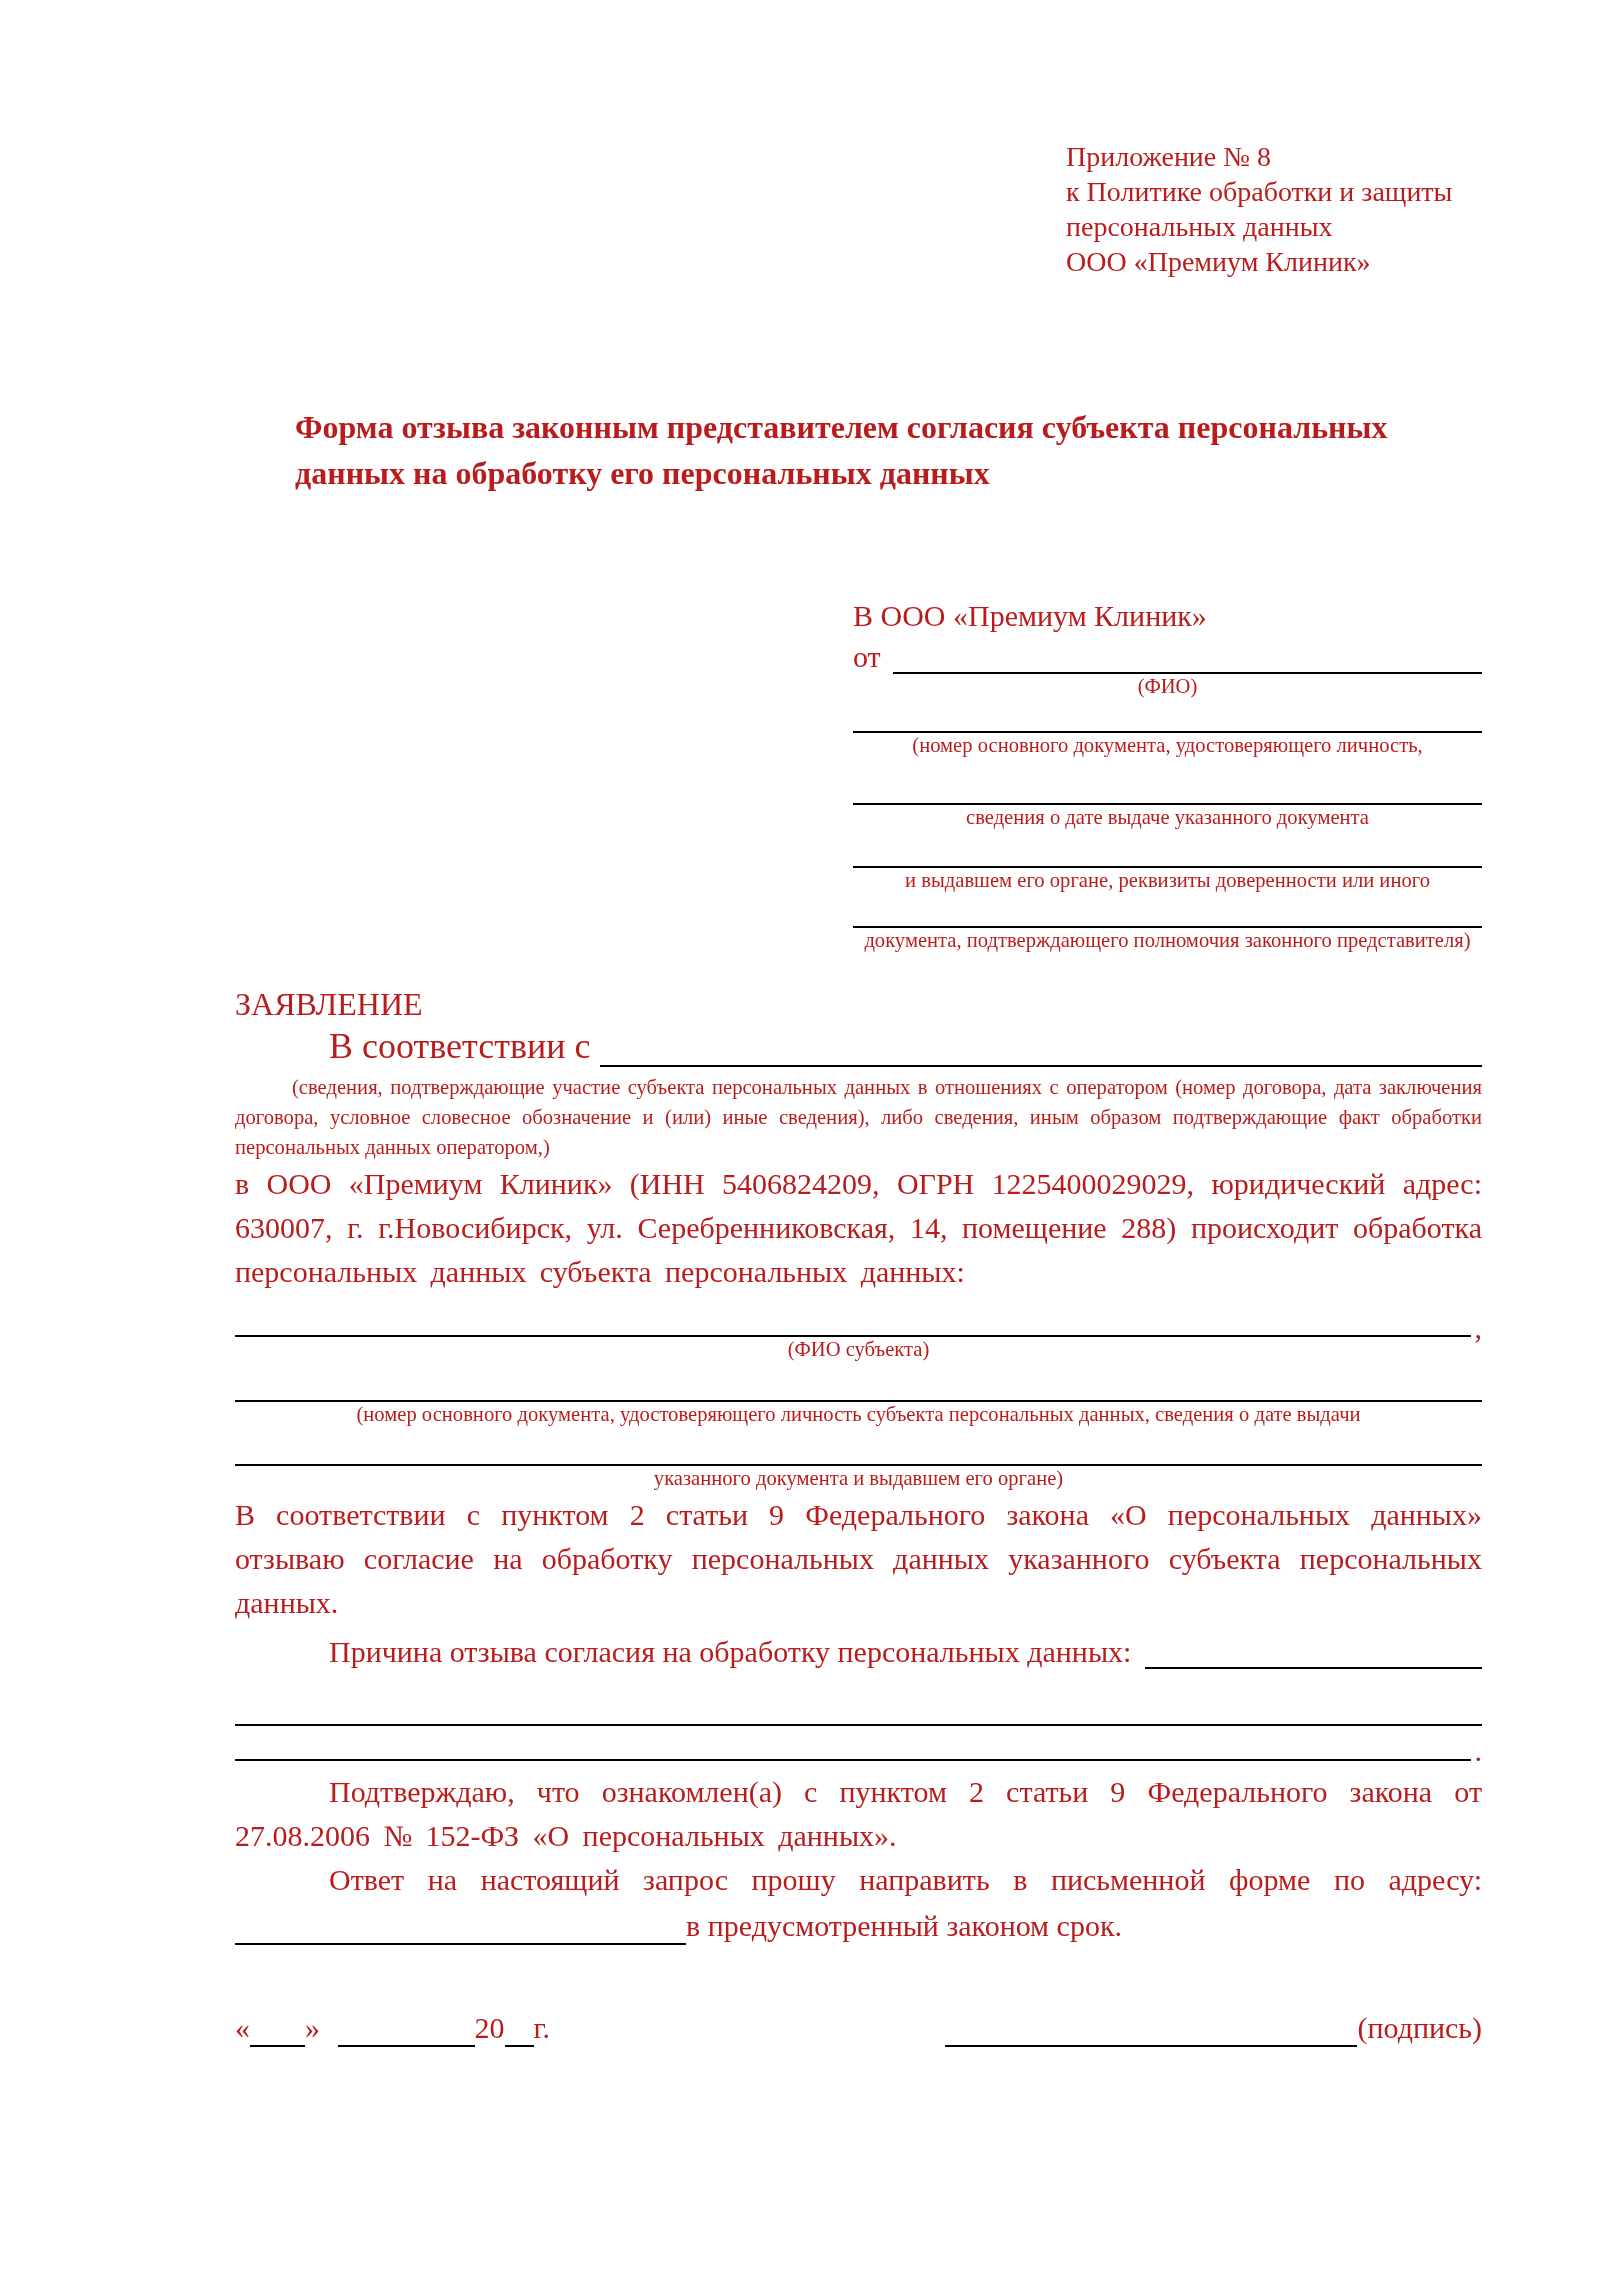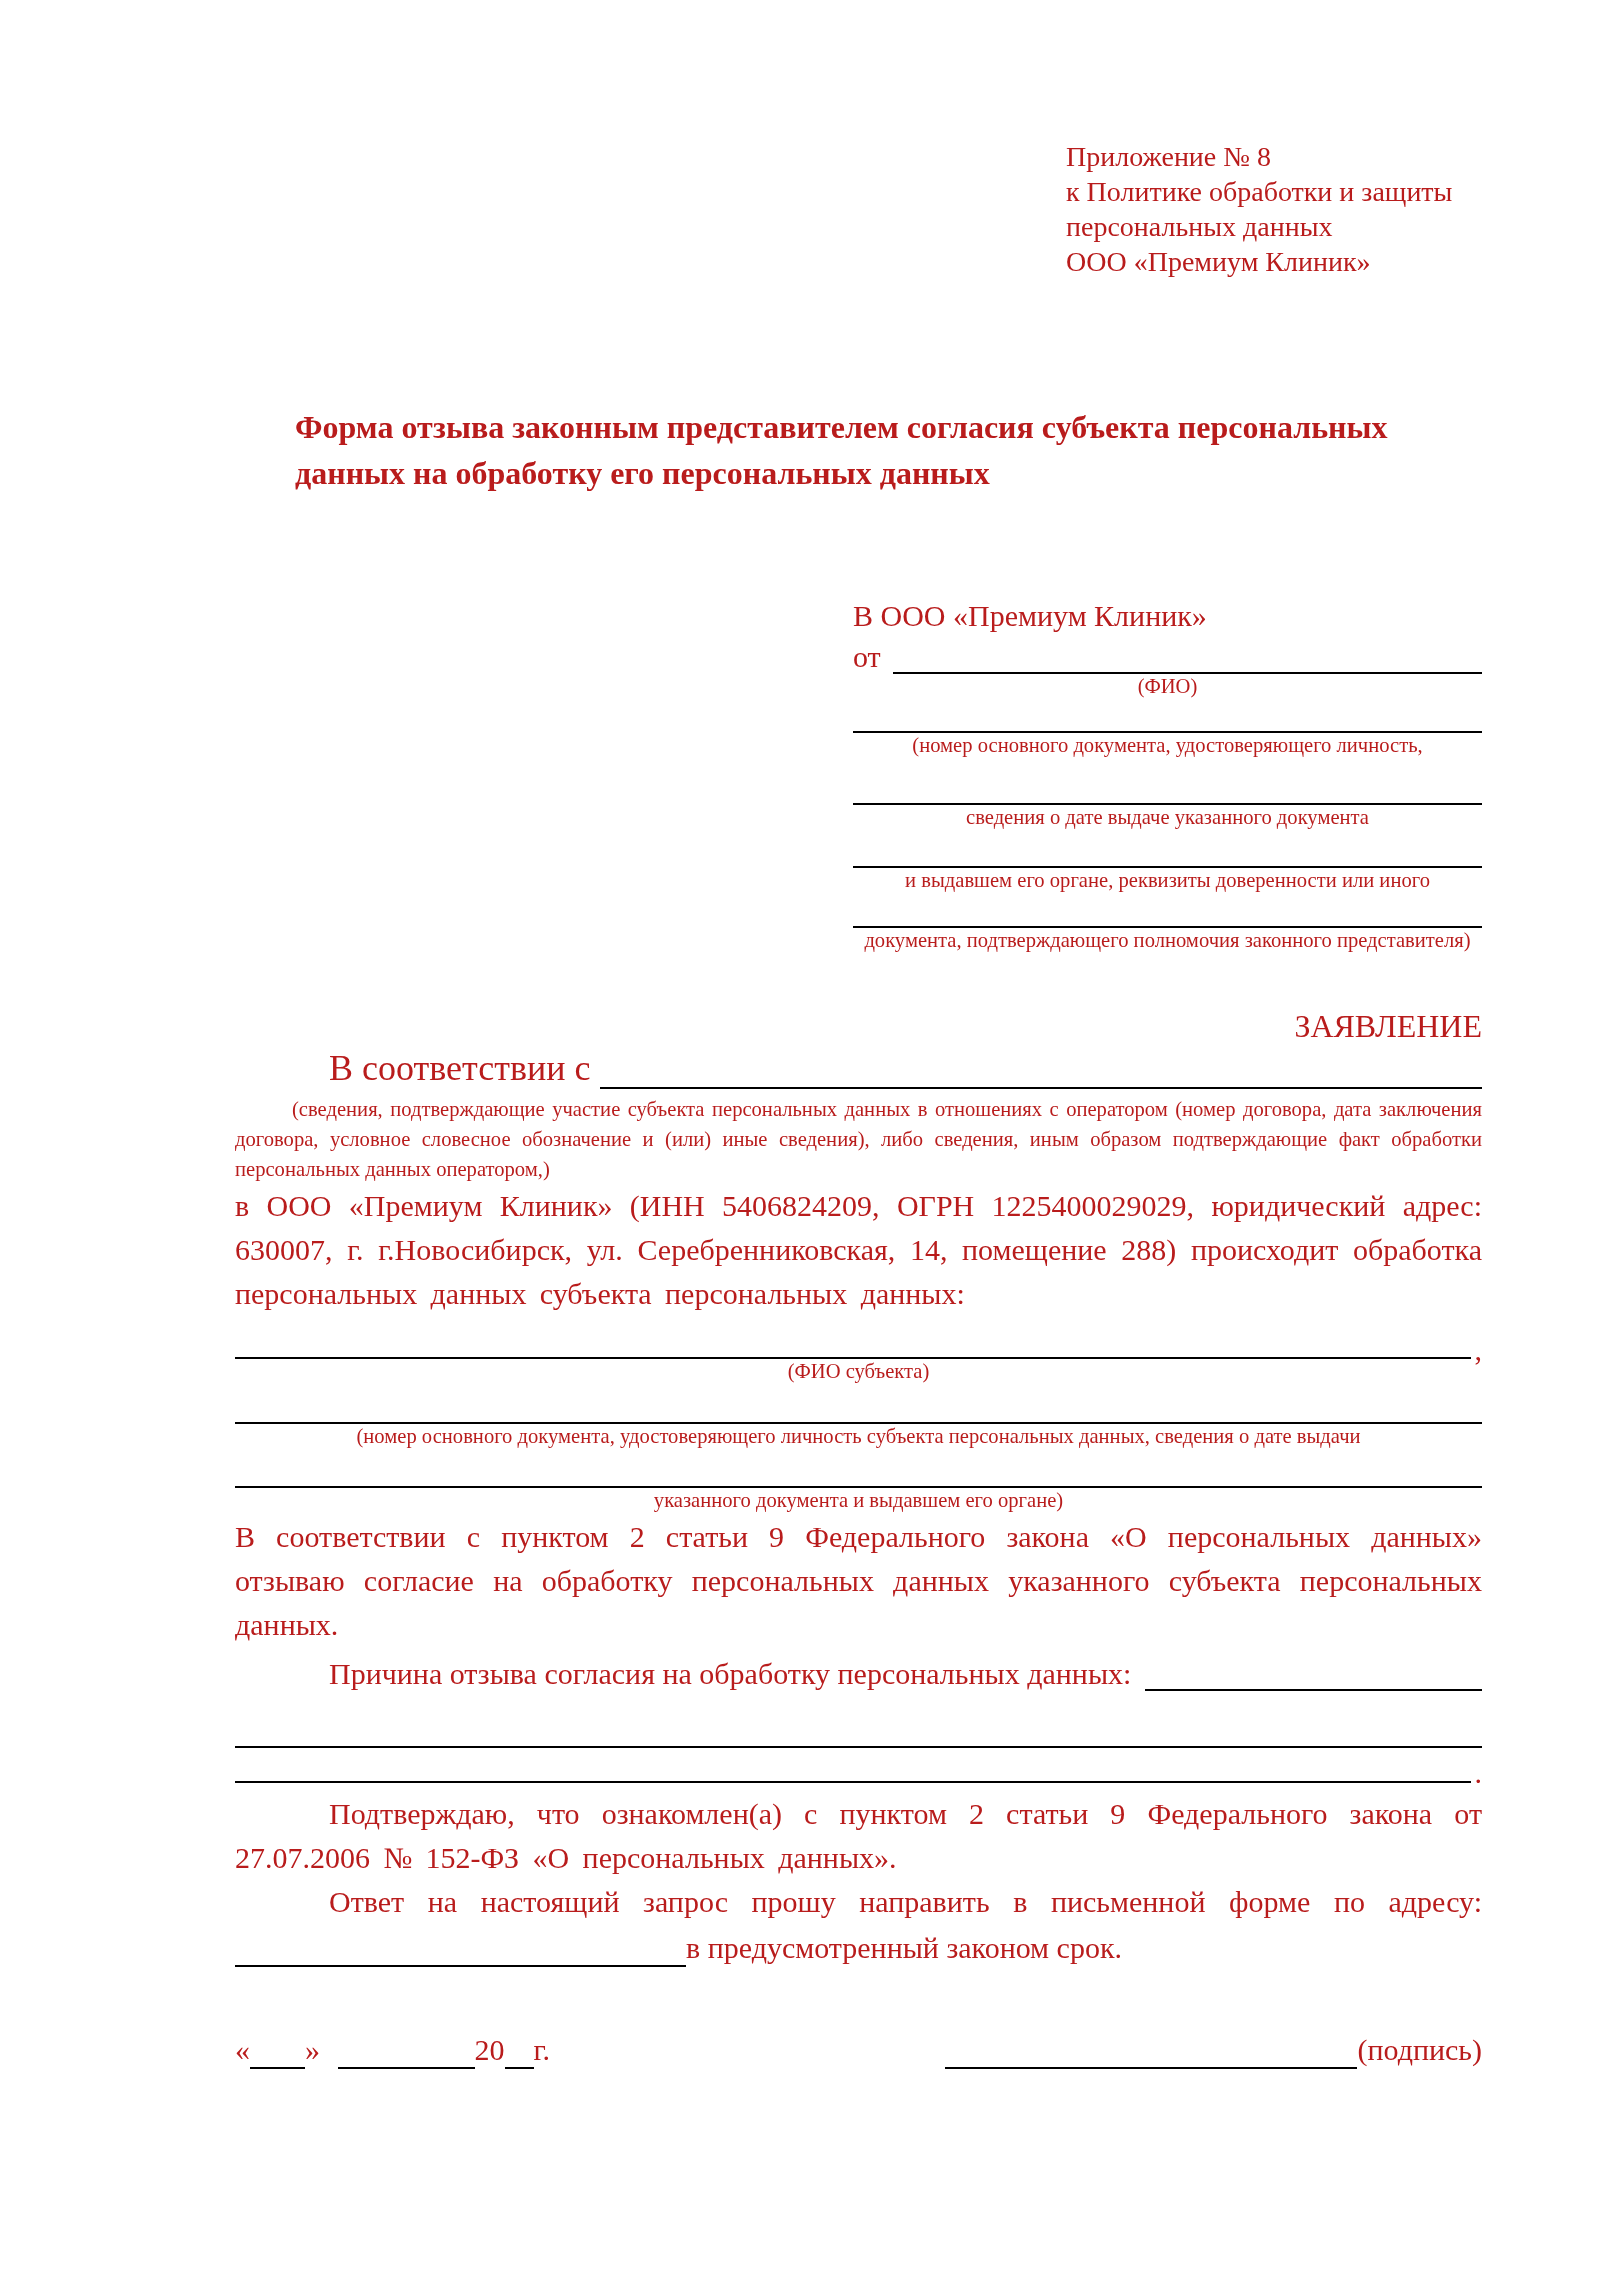--- a/index.html
+++ b/index.html
@@ -52,22 +52,22 @@
     line-height: 25.5px;
     text-align: center;
   }
   .blankline {
     border-bottom: 2.9px solid #000;
   }
   .h34 { height: 33px; } .h48 { height: 47px; } .h38 { height: 37px; }
   .h36 { height: 35px; } .h40 { height: 39px; } .h58 { height: 57px; }
   
   .heading {
-    margin-top: 53px;
-    text-align: right;
+    margin-top: 31px;
+    text-align: left;
     font-size: 32px;
     line-height: 39px;
   }
   .intro-row { height: 43px; font-size: 36px; }
   .intro-row .indent { margin-left: 94px; padding-right: 9.8px; white-space: nowrap; }
   .caption-para {
     margin-top: 5.9px;
     font-size: 20.6px;
     line-height: 30px;
     text-align: justify;
@@ -175,21 +175,21 @@
     <span class="indent">Причина отзыва согласия на обработку персональных данных:</span>
     <span class="fill"></span>
   </div>
 
   <div class="blankline h58"></div>
   <div class="row period-row">
     <span class="fill"></span>
     <span class="tail">.</span>
   </div>
 
-  <p class="para ind" style="margin-top:9.8px">Подтверждаю, что ознакомлен(а) с пунктом 2 статьи 9 Федерального закона от 27.07.2006 № 152-ФЗ «О персональных данных».</p>
+  <p class="para ind" style="margin-top:9.8px">Подтверждаю, что ознакомлен(а) с пунктом 2 статьи 9 Федерального закона от 27.08.2006 № 152-ФЗ «О персональных данных».</p>
 
   <p class="para ind stretch">Ответ на настоящий запрос прошу направить в письменной форме по адресу:</p>
   <div class="row reply-row">
     <span class="fill-fixed"></span>
     <span class="tail2">в предусмотренный законом срок.</span>
   </div>
 
   <div class="footer-row">
     <div class="date-group">
       <span>«</span>

